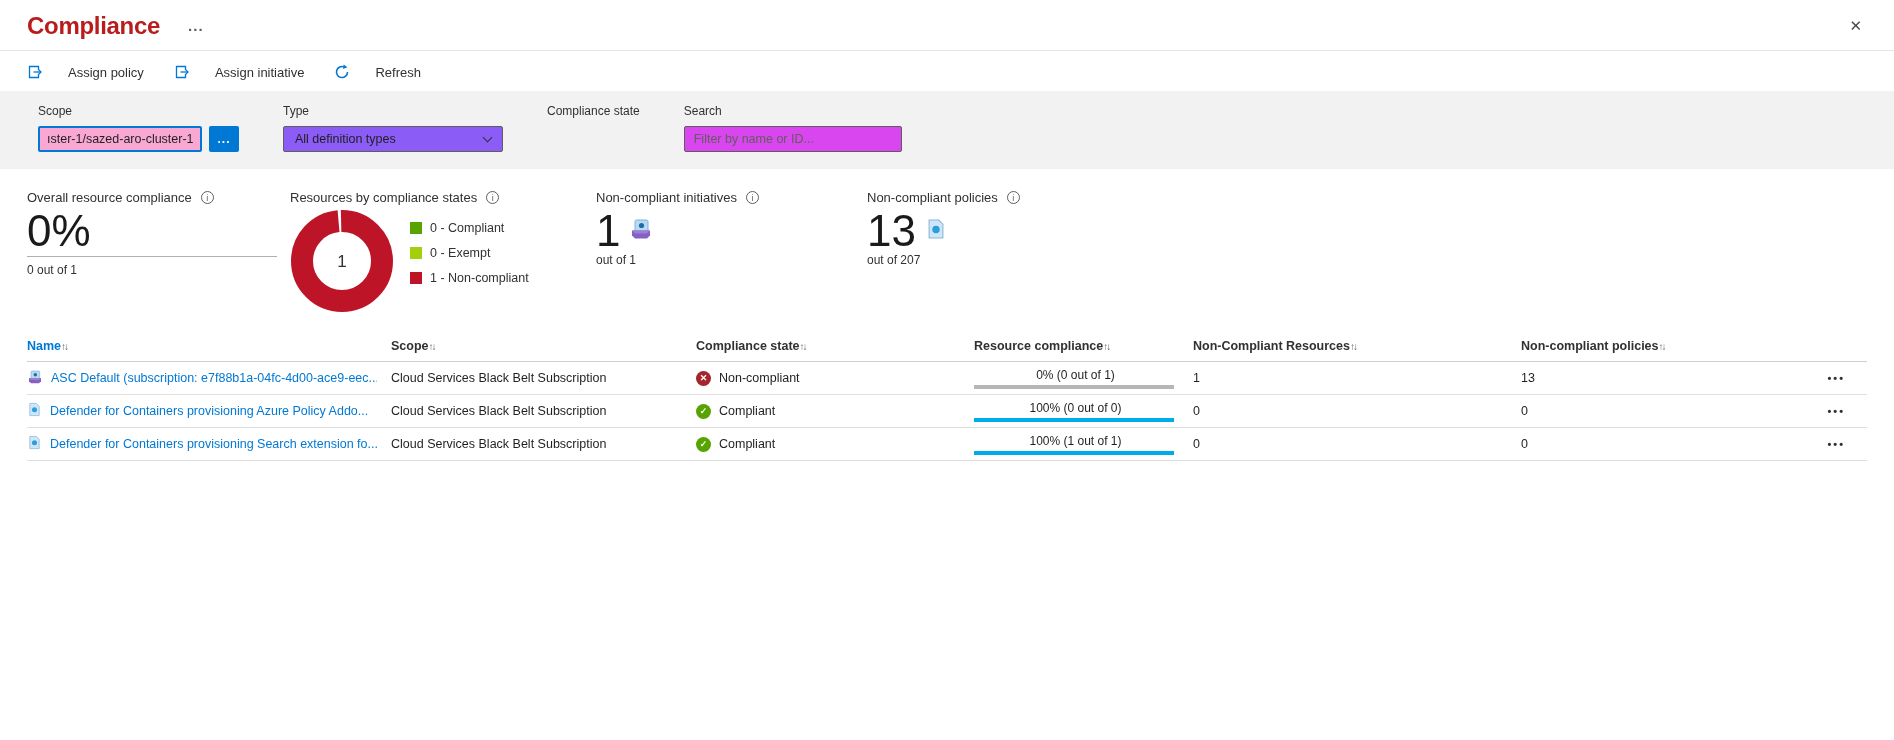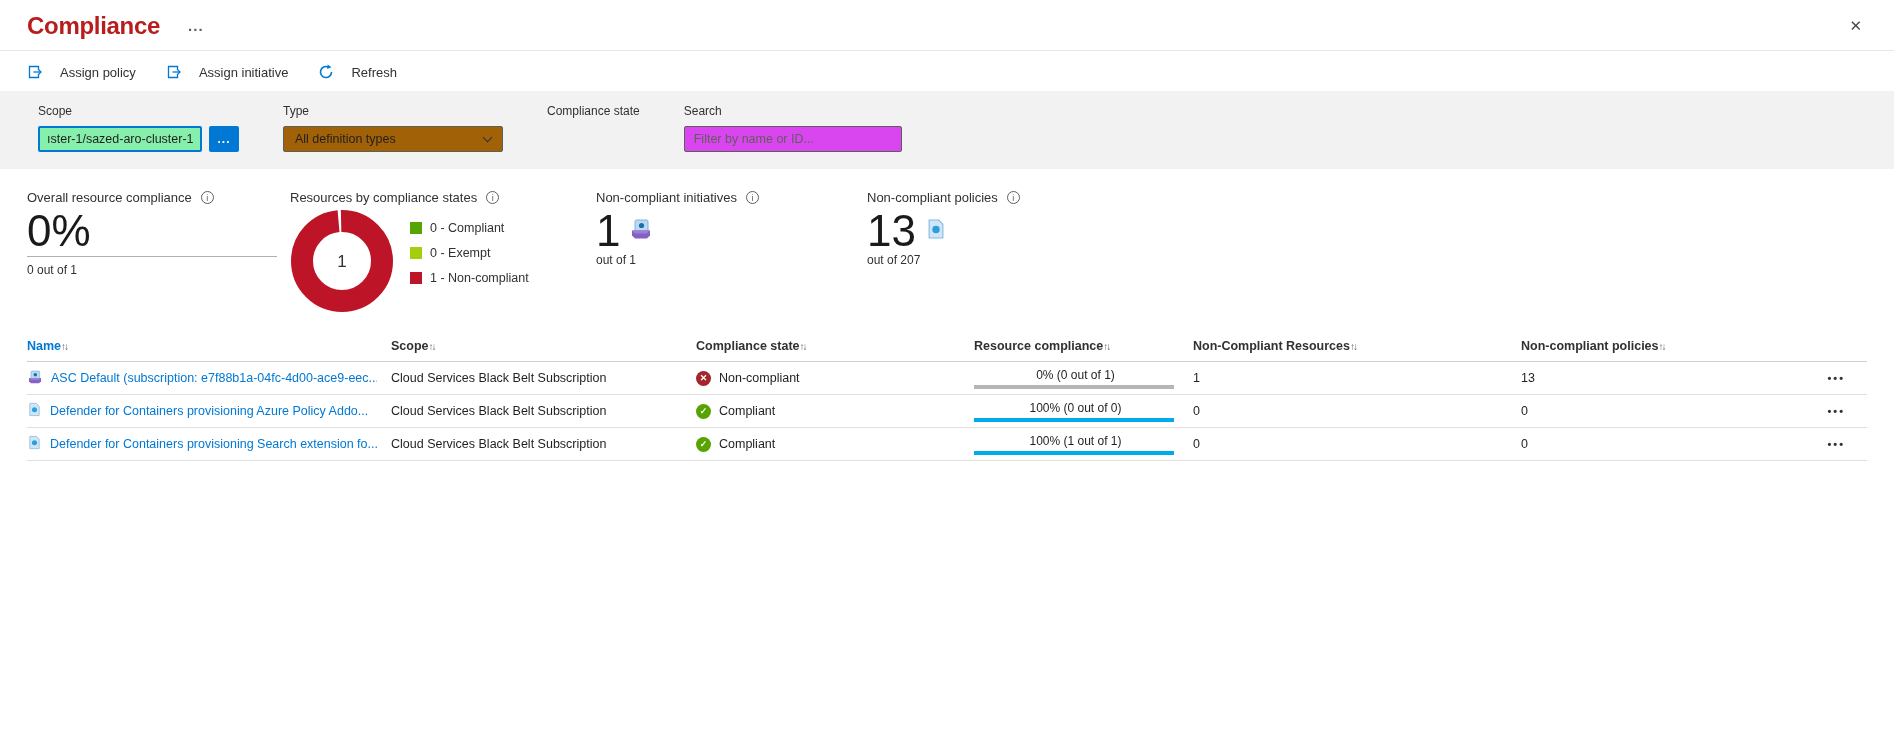--- a/index.html
+++ b/index.html
@@ -8,32 +8,32 @@
 
   
   .blade-header { display:flex; align-items:center; padding:10px 26px 0 27px; height:42px; }
   .blade-title { font-size:24px; font-weight:700; color:#b91c1c; letter-spacing:-0.3px; }
   .title-more { margin-left:28px; color:#605e5c; font-size:15px; font-weight:700; letter-spacing:1px; cursor:pointer; line-height:10px; }
   .blade-close { margin-left:auto; color:#4a4948; font-size:15px; cursor:pointer; padding:2px 6px; }
   .top-sep { height:1px; background:#e8e6e4; margin-top:8px; }
 
   
   .toolbar { display:flex; align-items:center; gap:30px; padding:13px 0 11px 27px; }
-  .cmd { display:flex; align-items:center; gap:17px; font-size:13px; color:#323130; cursor:pointer; }
+  .cmd { display:flex; align-items:center; gap:25px; font-size:13px; color:#323130; cursor:pointer; }
   .cmd svg { display:block; }
 
   
   .filterbar { background:#f2f2f2; padding:13px 0 17px 38px; display:flex; gap:44px; }
   .fgroup .flabel { font-size:12px; color:#323130; margin-bottom:8px; }
   .scope-row { display:flex; gap:7px; }
   .scope-input { width:164px; height:26px; border:2px solid #0078d4; border-radius:2px;
-    padding:0 7px; font-size:12.5px; font-family:inherit; color:#201f1e; background:#86efac; }
+    padding:0 7px; font-size:12.5px; font-family:inherit; color:#201f1e; background:#f9a8d4; }
   .scope-more { width:30px; height:26px; background:#0078d4; border:none; border-radius:2px;
     color:#fff; font-size:12px; font-weight:700; letter-spacing:1px; cursor:pointer; }
-  .combo { width:220px; height:26px; background:#a16207; border:1px solid #605e5c; border-radius:2px;
+  .combo { width:220px; height:26px; background:#8b5cf6; border:1px solid #605e5c; border-radius:2px;
     display:flex; align-items:center; justify-content:space-between; padding:0 11px; font-size:12.5px; color:#201f1e; cursor:pointer; }
   .chev { width:7px; height:7px; border-right:1.4px solid #323130; border-bottom:1.4px solid #323130;
     transform:rotate(45deg); margin-top:-4px; }
   .search-input { width:218px; height:26px; border:1px solid #605e5c; border-radius:2px;
     padding:0 9px; font-size:12.5px; font-family:inherit; background:#d946ef; color:#201f1e; }
   .search-input::placeholder { color:#605e5c; opacity:1; }
 
   
   .stats { display:flex; padding:21px 0 0 27px; }
   .stat-title { display:flex; align-items:center; gap:9px; font-size:13px; color:#323130; }

